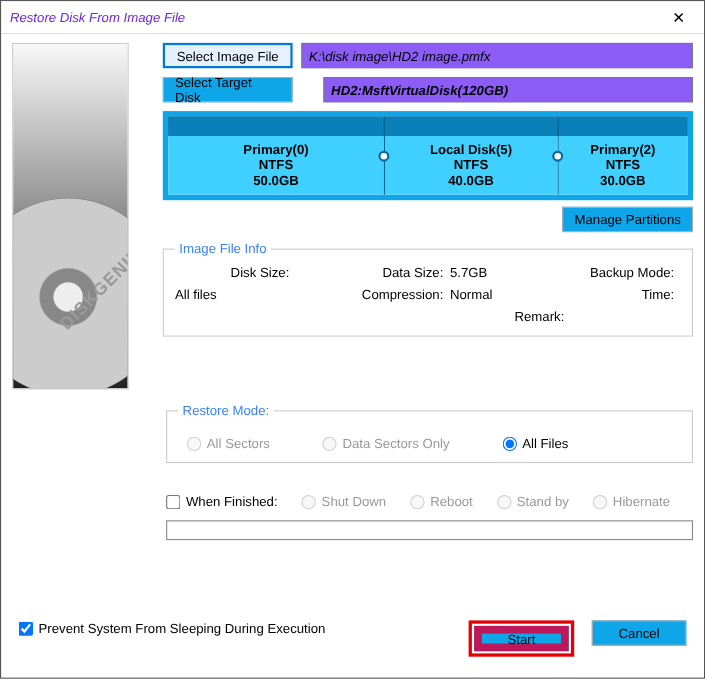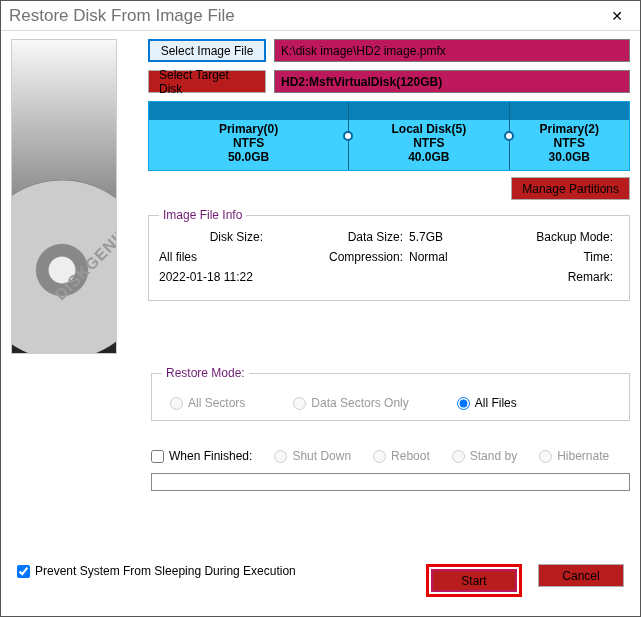--- a/index.html
+++ b/index.html
@@ -1,66 +1,66 @@
 <!DOCTYPE html>
 <html><head>
 <meta charset="utf-8">
 <style>
 * { box-sizing: border-box; margin: 0; padding: 0; font-family: "Segoe UI", Tahoma, sans-serif; font-size: 12px; }
 body { width: 641px; height: 617px; background: #fff; border: 1px solid #555; overflow: hidden; }
 
 .titlebar { height: 30px; display: flex; align-items: center; padding-left: 8px; border-bottom: 1px solid #ddd; }
-.titlebar .title { flex: 1; font-size: 17px; color: #737373; }
+.titlebar .title { flex: 1; font-size: 12px; color: #6d28d9; font-style: italic; }
 .titlebar .close { width: 46px; height: 30px; display: flex; align-items: center; justify-content: center; font-size: 14px; font-family: Arial, sans-serif; }
 
 .main { display: flex; padding: 8px 10px 0 10px; }
 .side-img { width: 120px; height: 315px; background: linear-gradient(180deg, #f8f8f8 0%, #222 100%); border: 1px solid #ccc; position: relative; overflow: hidden; }
 .side-img .disc { position: absolute; left: -40px; top: 140px; width: 180px; height: 180px; border-radius: 50%; background: radial-gradient(circle at 50% 50%, #eee 0 10%, #888 11% 20%, #ccc 21% 70%, #555 71% 100%); transform: rotate(25deg); }
 .side-img .brand { position: absolute; left: 30px; top: 210px; font-size: 16px; font-weight: bold; color: #999; transform: rotate(-45deg); letter-spacing: 1px; }
 
 .content { flex: 1; padding-left: 31px; }
 
 .row { display: flex; align-items: center; margin-bottom: 8px; }
-.btn { background: #b91c1c; border: 1px solid #adadad; height: 23px; display: inline-flex; align-items: center; justify-content: center; padding: 0 10px; cursor: pointer; }
+.btn { background: #0ea5e9; border: 1px solid #adadad; height: 23px; display: inline-flex; align-items: center; justify-content: center; padding: 0 10px; cursor: pointer; }
 .btn.sel { border: 2px solid #0078d7; background: #e5f1fb; }
-.txt { border: 1px solid #7a7a7a; height: 23px; flex: 1; padding: 0 6px; display: flex; align-items: center; background: #be185d; }
-.txt.bold { font-weight: bold; }
+.txt { border: 1px solid #7a7a7a; height: 23px; flex: 1; padding: 0 6px; display: flex; align-items: center; background: #8b5cf6; font-style: italic; }
+.txt.bold { font-weight: bold; margin-left: 20px; }
 
-.part-bar { display: flex; border: 1px solid #0ea5e9; height: 70px; margin-top: 4px; position: relative; }
+.part-bar { display: flex; border: 5px solid #0ea5e9; height: 81px; margin-top: 4px; position: relative; }
 .part-bar::before { content: ""; position: absolute; top: 0; left: 0; right: 0; height: 18px; background: linear-gradient(#07689f, #044d74); }
 .part { position: relative; display: flex; flex-direction: column; align-items: center; justify-content: flex-end; background: linear-gradient(180deg, #0a7fb8 0 18px, #3fd0ff 18px 100%); border-right: 1px solid #06648f; padding-bottom: 6px; }
 .part:last-child { border-right: none; }
 .part .sep { position: absolute; right: -5px; top: 50%; transform: translateY(-50%); width: 10px; height: 10px; border-radius: 50%; background: #fff; border: 2px solid #07689f; z-index: 2; }
 .part .pl { font-weight: bold; font-size: 12px; color: #000; line-height: 14px; text-align: center; }
 
 .manage-row { display: flex; justify-content: flex-end; margin-top: 6px; }
 
 fieldset { border: 1px solid #ccc; padding: 8px 10px 10px 10px; margin-top: 8px; }
-legend { font-size: 12px; color: #701a75; padding: 0 4px; }
+legend { font-size: 12px; color: #3b82f6; padding: 0 4px; }
 
 .info-grid { display: grid; grid-template-columns: 110px 140px 110px 100px; row-gap: 6px; }
 .info-grid .lbl { text-align: right; padding-right: 6px; }
 
 .lower { padding: 8px 10px 0 150px; }
 
 .restore-mode { margin-top: 4px; }
 .rm-options { display: flex; gap: 48px; padding: 8px 8px 0 8px; }
 .radio, .chk { display: inline-flex; align-items: center; gap: 5px; }
 .radio input, .chk input { width: 13px; height: 13px; }
 .disabled { color: #999; }
 
 .wf-row { display: flex; align-items: center; gap: 22px; margin-top: 28px; }
 
 .progress { height: 18px; border: 1px solid #888; margin-top: 10px; background: #fff; }
 
 .bottom { position: absolute; left: 0; right: 0; bottom: 0; height: 52px; display: flex; align-items: flex-start; padding: 0 16px; }
 .bottom .chk { flex: 1; }
 .bottom .btn { width: 86px; height: 23px; margin-left: 16px; justify-content: center; }
 .bottom .start-hl { border: 3px solid #e60000; padding: 2px; margin-left: 16px; }
-.bottom .start-hl .btn { margin-left: 0; border: 2px solid #be185d; }
+.bottom .start-hl .btn { margin-left: 0; border: 7px solid #be185d; }
 
 body { position: relative; }
 </style>
 </head>
 <body>
 
 <div class="titlebar">
   <div class="title">Restore Disk From Image File</div>
   <div class="close">✕</div>
 </div>
@@ -113,21 +113,20 @@
         <div class="lbl">Disk Size:</div>
         <div class="lbl">Data Size:</div>
         <div>5.7GB</div>
 
         <div class="lbl">Backup Mode:</div>
         <div>All files</div>
         <div class="lbl">Compression:</div>
         <div>Normal</div>
 
         <div class="lbl">Time:</div>
-        <div>2022-01-18 11:22</div>
         <div></div>
           <div></div>
 
         <div class="lbl">Remark:</div>
         <div></div>
       </div>
     </fieldset>
   </div>
 </div>
 

